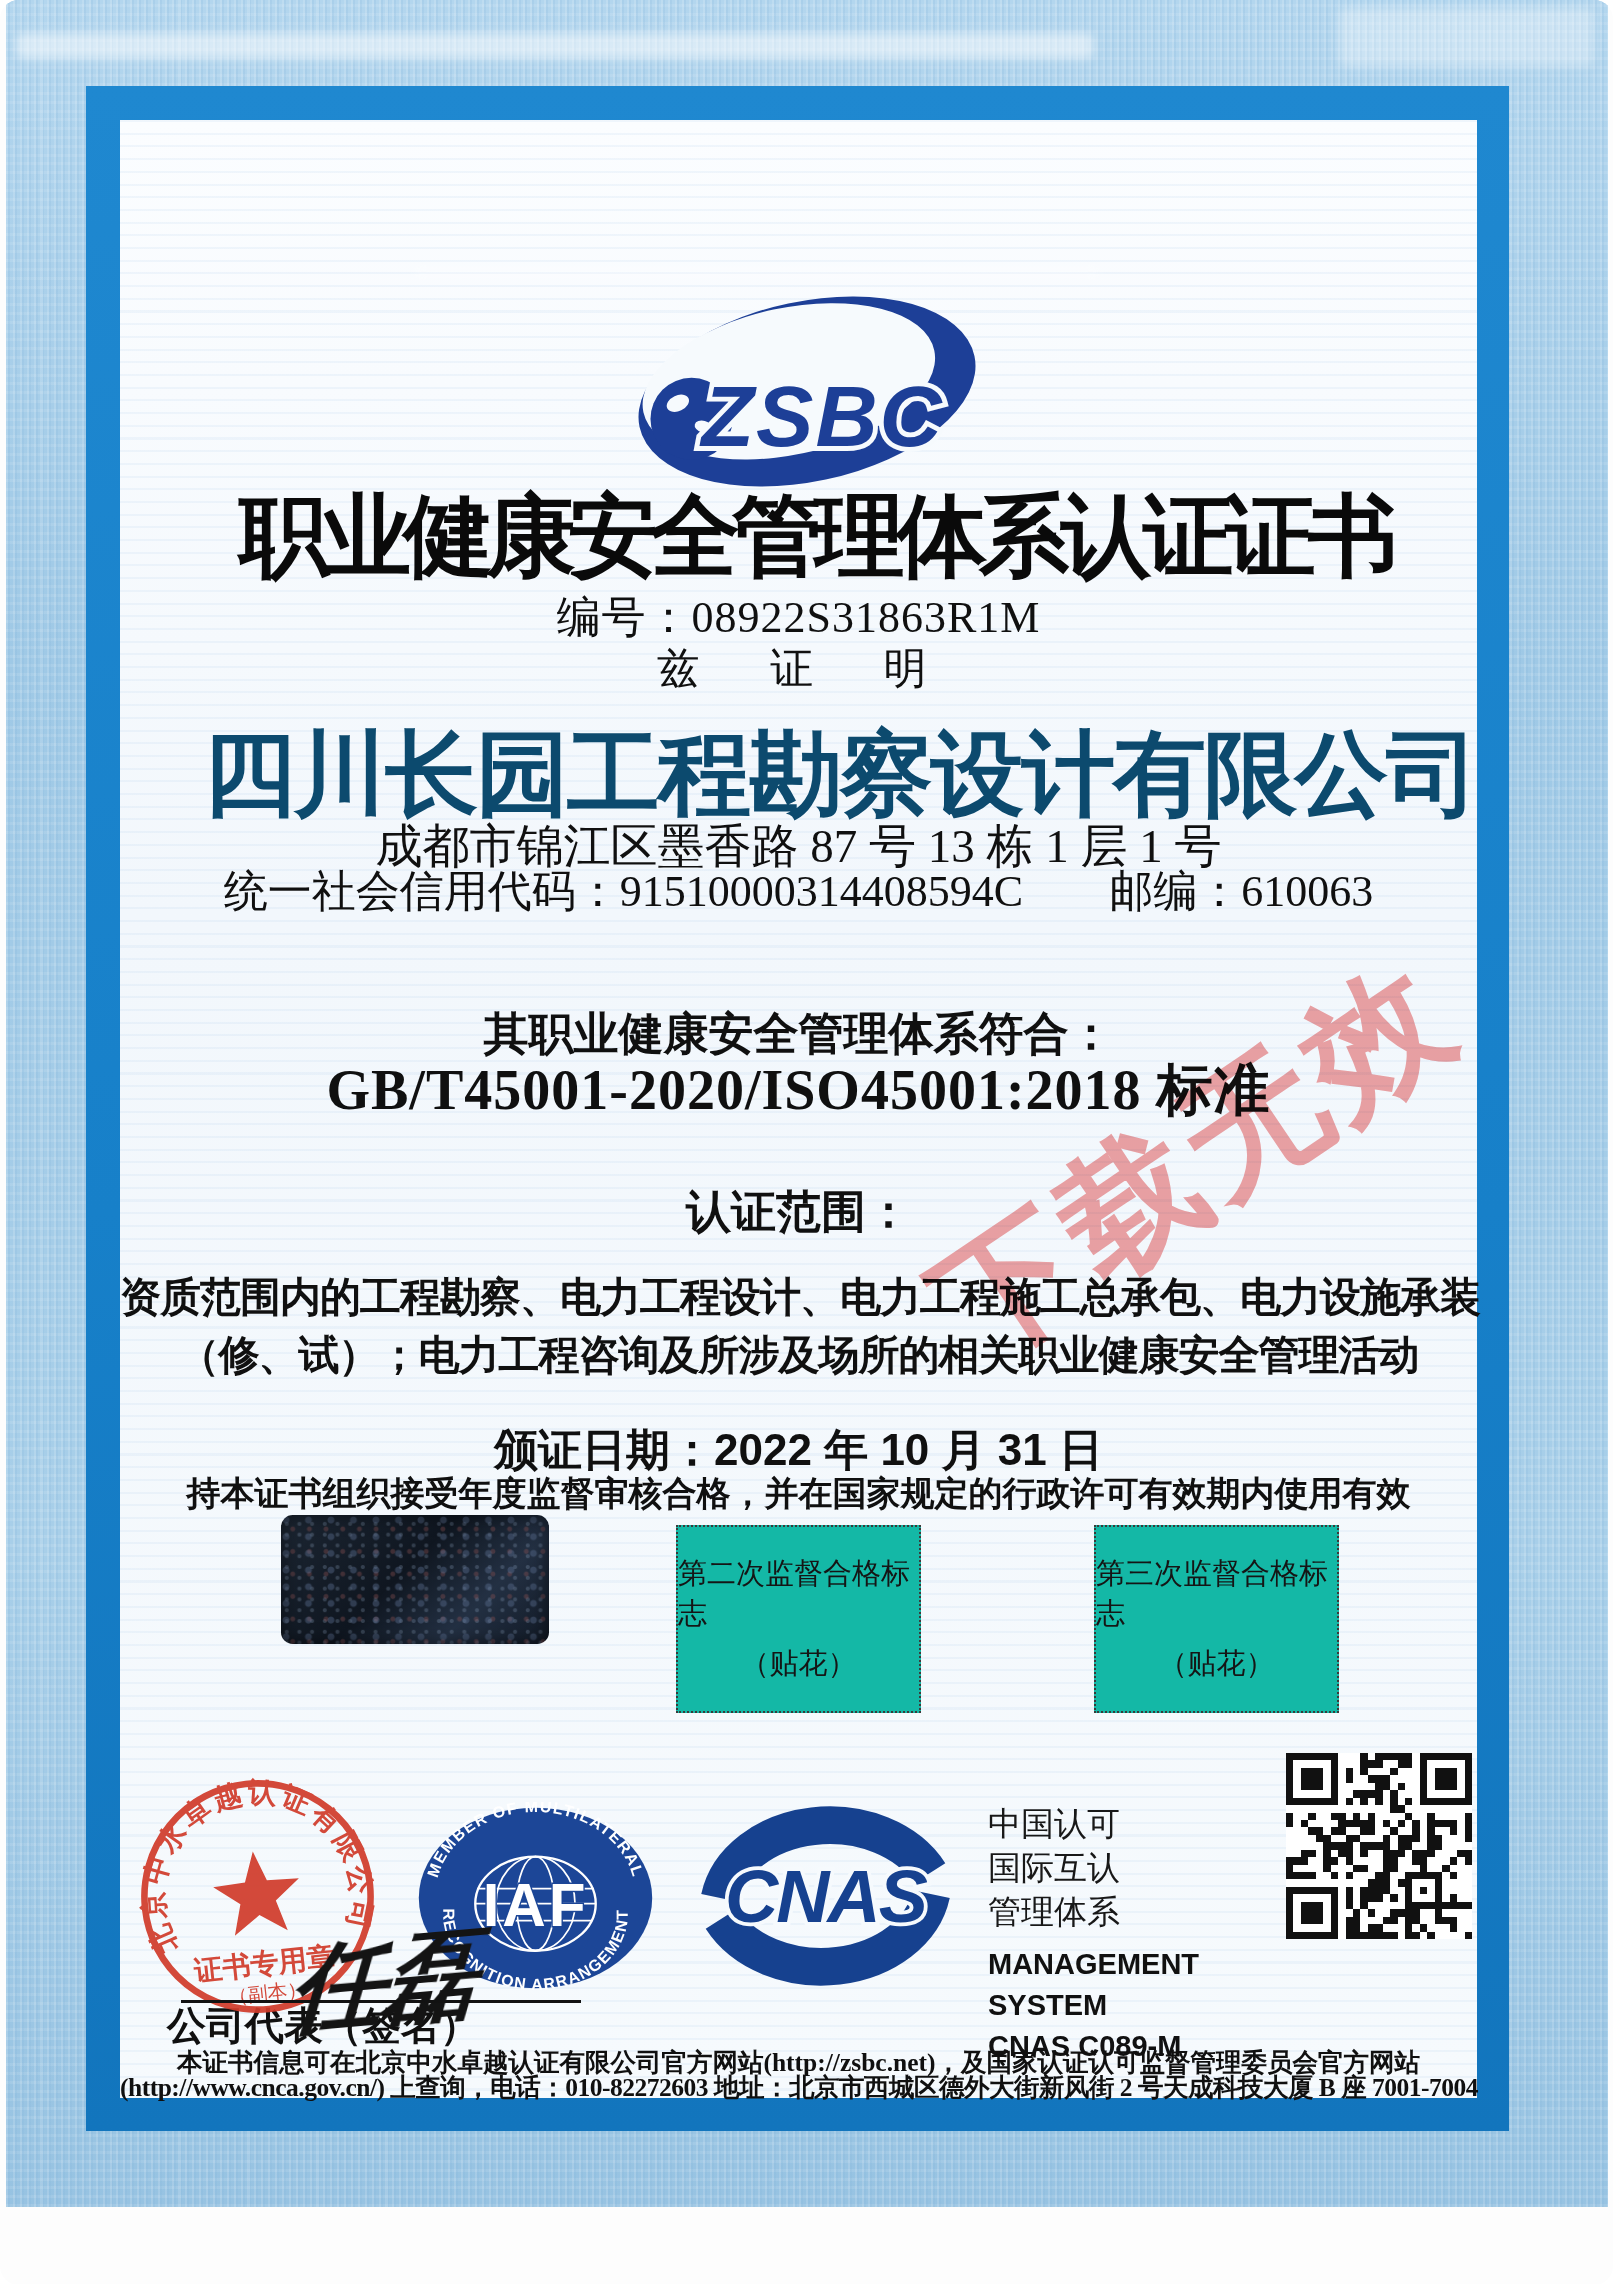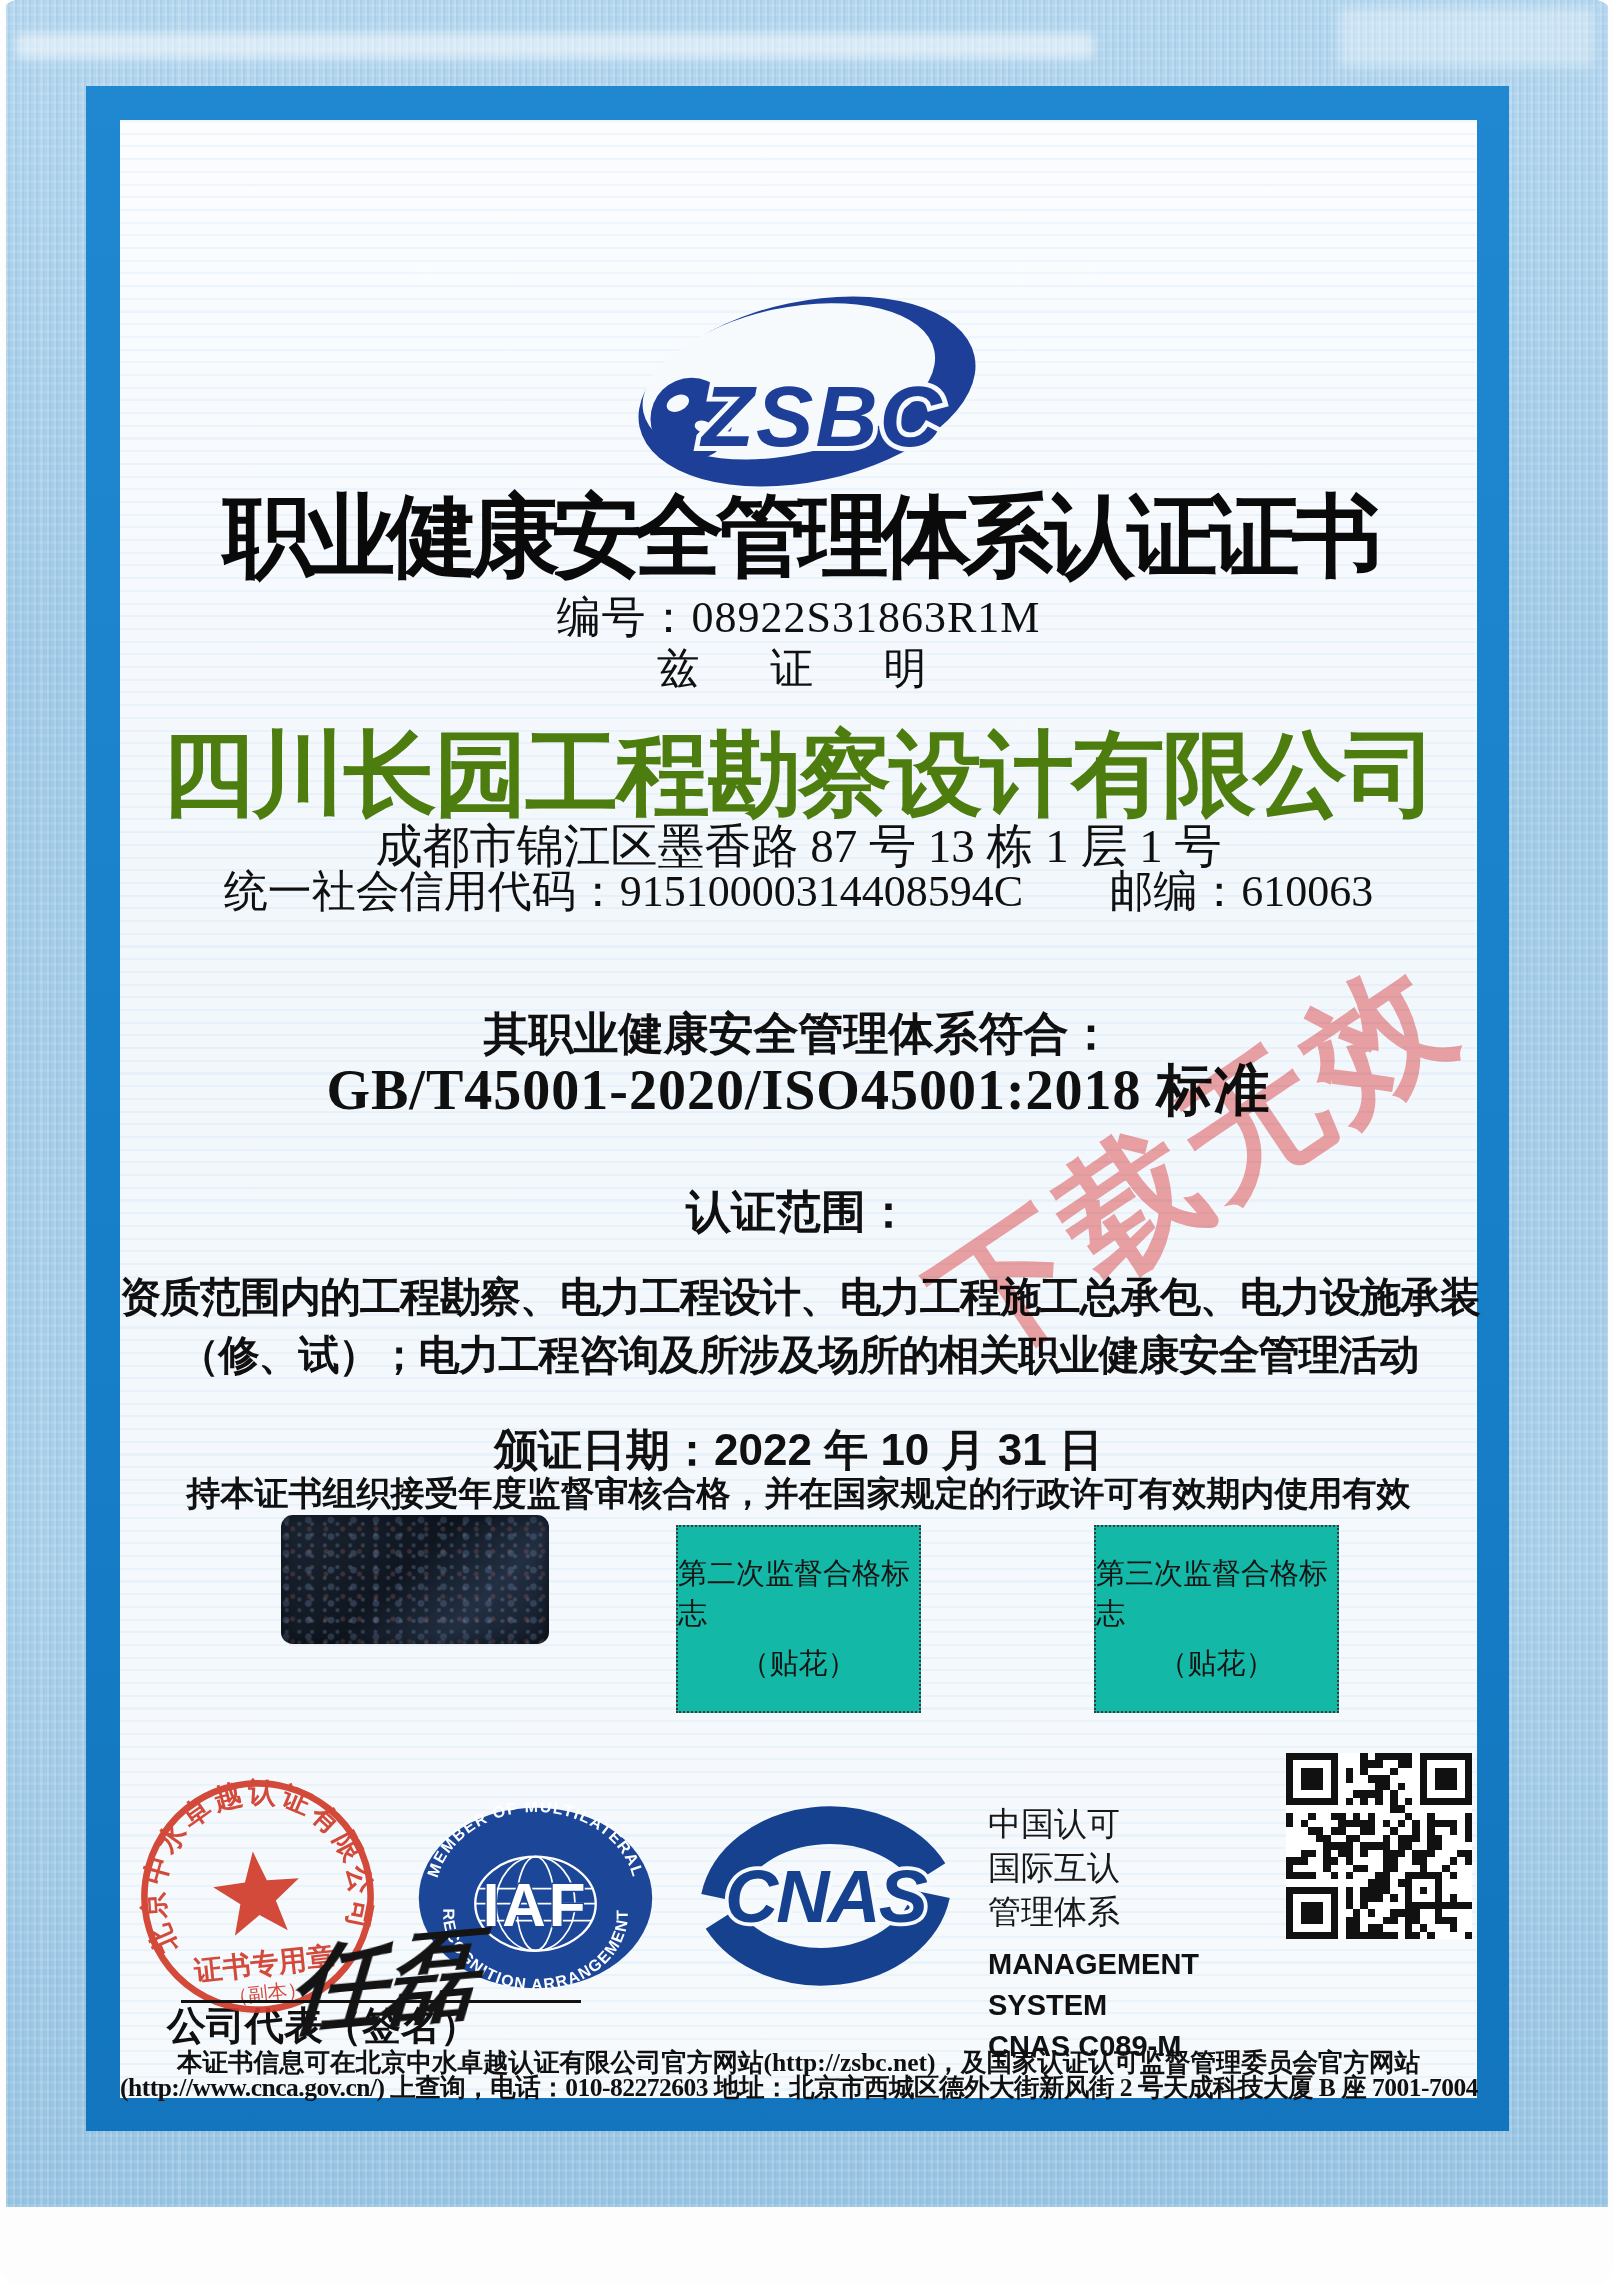--- a/index.html
+++ b/index.html
@@ -30,25 +30,25 @@
   .watermark{position:absolute;left:823px;top:1014px;width:745px;height:294px;
     display:flex;align-items:center;justify-content:center;
     transform:rotate(-34deg);transform-origin:center;
     font-family:"Liberation Sans","DejaVu Sans",sans-serif;font-weight:700;
     font-size:139px;letter-spacing:7.8px;color:var(--watermark-red,#f08a8a);
     opacity:.78;mix-blend-mode:multiply;pointer-events:none;z-index:40;}
 
   
   .row{position:absolute;left:120px;width:1357px;text-align:center;white-space:nowrap;}
   .title{top:476px;font-family:"Liberation Sans","DejaVu Sans",sans-serif;
-    font-weight:900;font-size:90px;letter-spacing:-7.8px;color:#0a0a0a;}
+    font-weight:900;font-size:90px;letter-spacing:-7.8px;color:#0a0a0a;padding-left:16px;}
   .cert-no{top:588px;font-size:44px;letter-spacing:1px;}
   .hereby{top:640px;font-size:43px;letter-spacing:13.7px;}
   .company{top:712px;font-family:"Liberation Sans","DejaVu Sans",sans-serif;
-    font-weight:900;font-size:93px;letter-spacing:-2px;color:#4d7c0f;}
+    font-weight:900;font-size:93px;letter-spacing:-2px;color:#0c4a6e;text-align:right;}
   .address{top:815px;font-size:47px;}
   .credit{top:862px;font-size:44px;}
   .credit .gap{display:inline-block;width:86px;}
   .conform{top:1004px;font-family:"Liberation Sans","DejaVu Sans",sans-serif;font-weight:700;font-size:45px;}
   .standard{top:1053px;font-size:56px;font-weight:600;letter-spacing:1px;}
   .scope-label{top:1182px;font-family:"Liberation Sans","DejaVu Sans",sans-serif;font-weight:700;font-size:45px;}
   .scope1{top:1270px;font-family:"Liberation Sans","DejaVu Sans",sans-serif;font-weight:700;font-size:41px;letter-spacing:-1px;}
   .scope2{top:1328px;font-family:"Liberation Sans","DejaVu Sans",sans-serif;font-weight:700;font-size:41px;letter-spacing:-1px;}
   .dates{top:1421px;font-family:"Liberation Sans","DejaVu Sans",sans-serif;font-weight:700;font-size:44px;
     display:flex;justify-content:center;gap:73px;}

